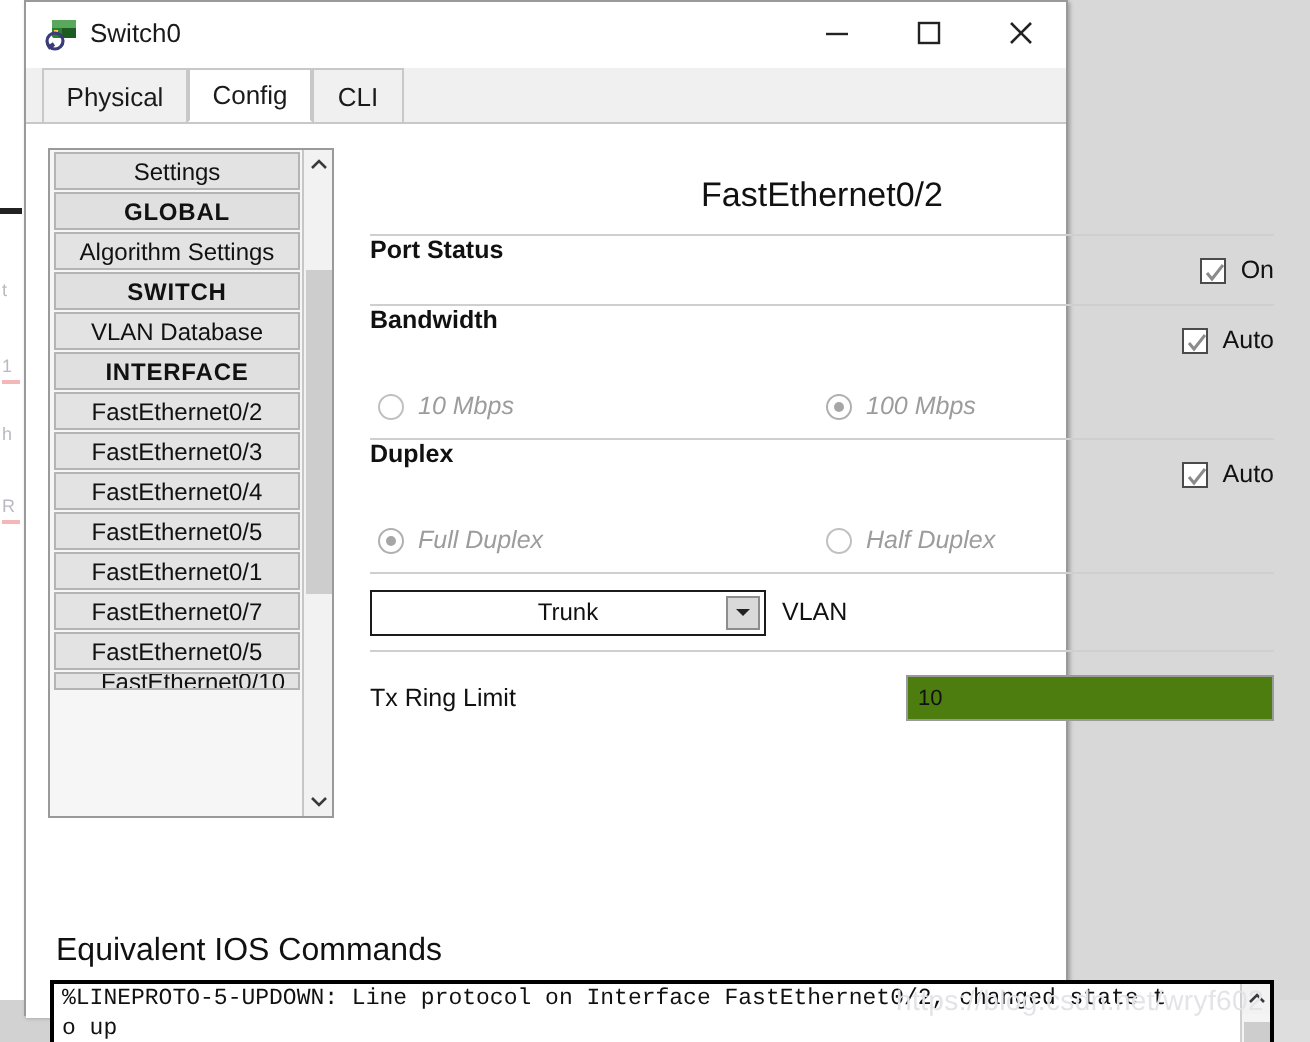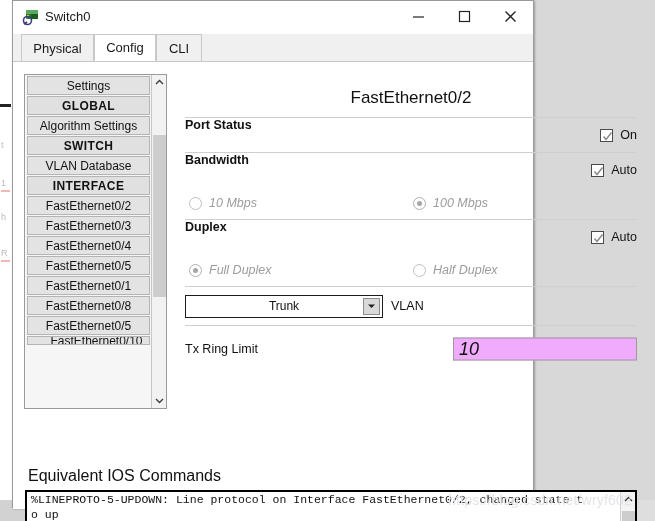--- a/index.html
+++ b/index.html
@@ -104,22 +104,22 @@
   .sel .arrow{
     position:absolute;right:2px;top:2px;width:17px;height:17px;
     background:#d9d9d9;border:1px solid #8d8d8d;box-sizing:border-box;
     display:flex;align-items:center;justify-content:center;
   }
   .vlan-lbl{font-size:12.5px;color:#111;margin:0 6px 0 8px;}
 
   .txrow{position:relative;height:46px;display:flex;align-items:center;}
   .txinput{
     position:absolute;left:268px;top:50%;transform:translateY(-50%);
-    width:184px;height:23px;border:1px solid #9a9a9a;background:#f0abfc;box-sizing:border-box;
-    display:flex;align-items:center;padding-left:5px;font-size:18px;color:#111;font-style:italic;
+    width:184px;height:23px;border:1px solid #9a9a9a;background:#4d7c0f;box-sizing:border-box;
+    display:flex;align-items:center;padding-left:5px;font-size:11px;color:#111;
   }
 
   
   .ios-title{position:absolute;left:15px;top:405px;font-size:16px;color:#111;}
   .ios-box{
     position:absolute;left:12px;top:428px;width:612px;height:61px;
     border:2px solid #000;background:#fff;box-sizing:border-box;overflow:hidden;
   }
   .ios-text{
     position:absolute;left:4px;top:1px;width:575px;
@@ -198,21 +198,21 @@
           <div class="side-item hdr">GLOBAL</div>
           <div class="side-item">Algorithm Settings</div>
           <div class="side-item hdr">SWITCH</div>
           <div class="side-item">VLAN Database</div>
           <div class="side-item hdr">INTERFACE</div>
           <div class="side-item">FastEthernet0/2</div>
           <div class="side-item">FastEthernet0/3</div>
           <div class="side-item">FastEthernet0/4</div>
           <div class="side-item">FastEthernet0/5</div>
           <div class="side-item">FastEthernet0/1</div>
-          <div class="side-item">FastEthernet0/8</div>
+          <div class="side-item">FastEthernet0/7</div>
           <div class="side-item">FastEthernet0/5</div>
           <div class="side-item clip">FastEthernet0/10</div>
         </div>
         <div class="side-scroll">
           <div class="sb-arrow">
             <svg width="9" height="7" viewBox="0 0 9 7">
                 <polyline points="1,5 4.5,1.5 8,5" fill="none" stroke="#3a3a3a" stroke-width="1.3"></polyline>
               </svg>
           </div>
           <div class="sb-thumb"></div>

